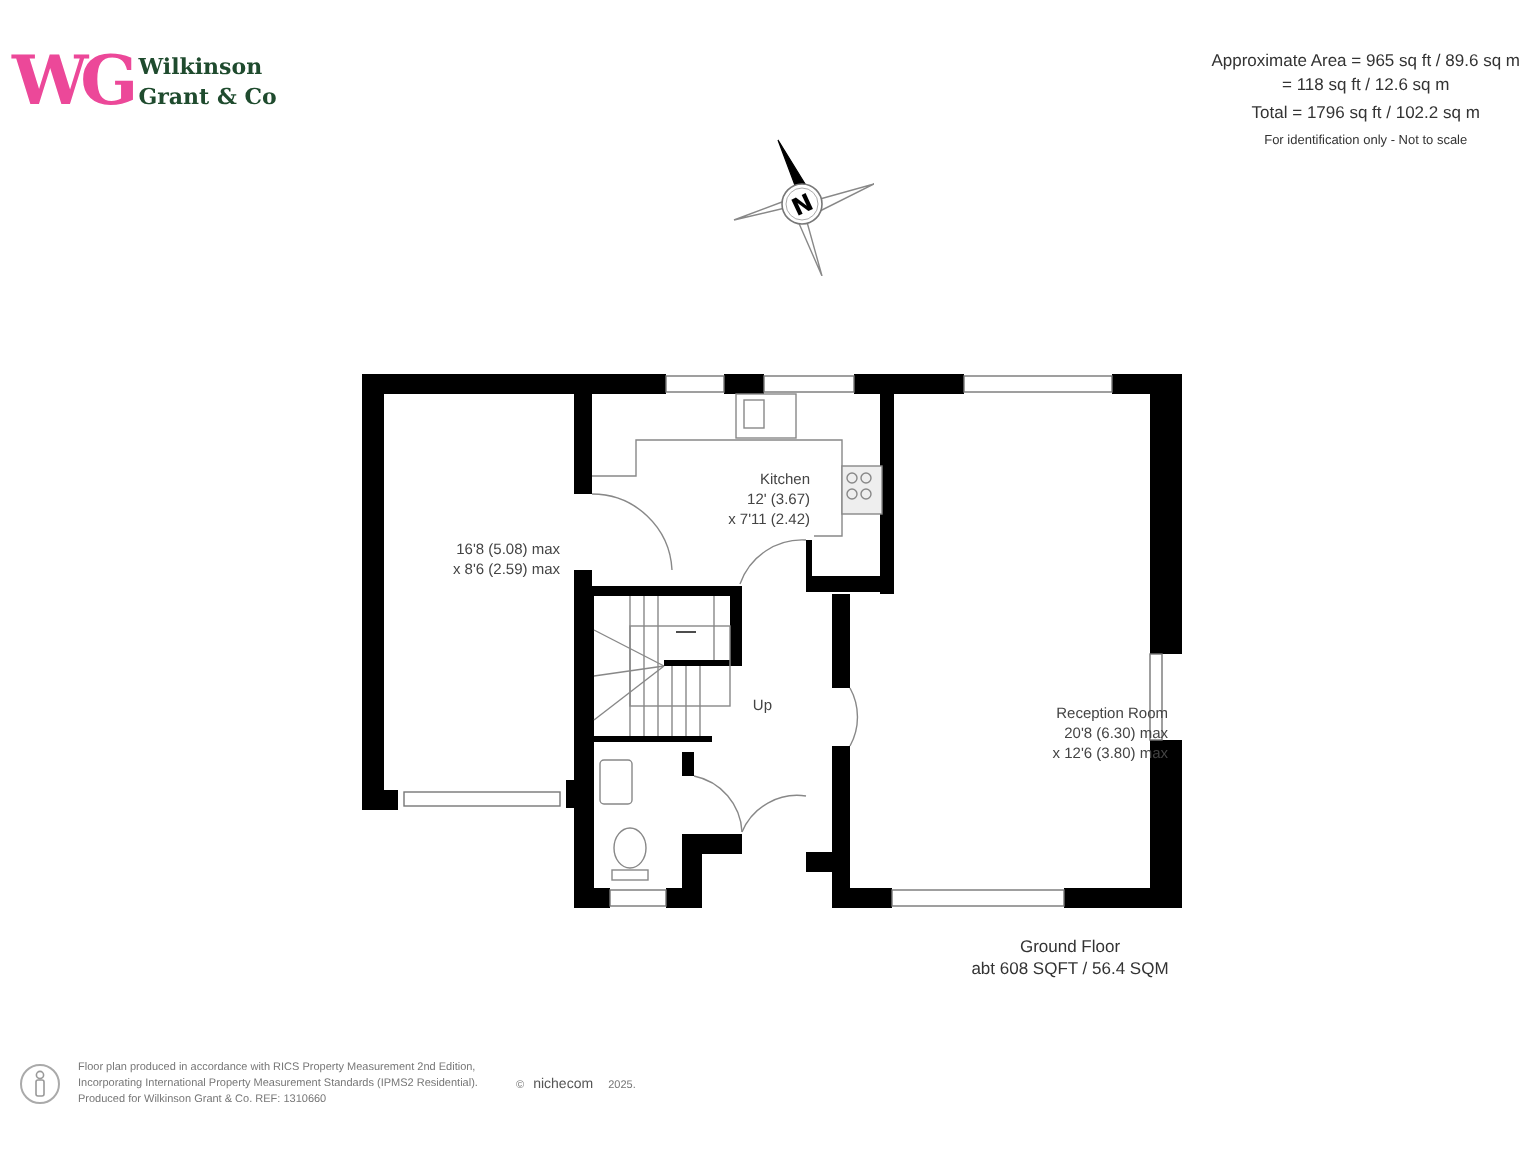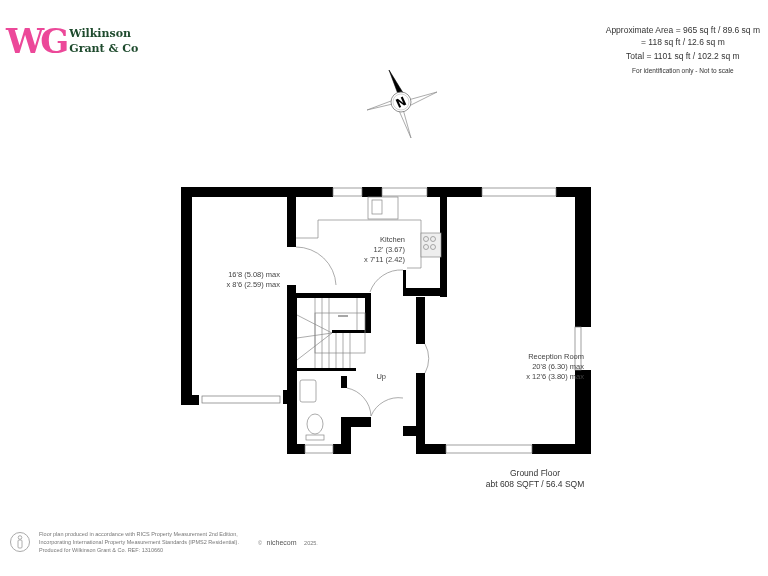--- a/index.html
+++ b/index.html
@@ -26,21 +26,21 @@
   <span class="logo-mark">WG</span>
   <div class="logo-text">
     <div>Wilkinson</div>
     <div>Grant &amp; Co</div>
   </div>
 </div>
 
 <div class="area">
   <div>Approximate Area = 965 sq ft / 89.6 sq m</div>
   <div>= 118 sq ft / 12.6 sq m</div>
-  <div style="margin-top:2px;">Total = 1101 sq ft / 102.2 sq m</div>
+  <div style="margin-top:2px;">Total = 1796 sq ft / 102.2 sq m</div>
   <div class="note">For identification only - Not to scale</div>
 </div>
 
 <svg class="compass" viewBox="0 0 72 70">
   <g stroke="#888" stroke-width="0.7" fill="#fff">
     <polygon points="36,34 72,24 40,40"></polygon>
     <polygon points="36,34 2,42 34,30"></polygon>
     <polygon points="36,34 46,70 32,38"></polygon>
   </g>
   <polygon points="36,34 24,2 40,28" fill="#000" stroke="#000" stroke-width="0.6"></polygon>
@@ -147,21 +147,21 @@
   <div>12' (3.67)</div>
   <div>x 7'11 (2.42)</div>
 </div>
 
 <div class="lbl" style="left:484px; top:324px; width:100px;margin-top:28px;">
   <div>Reception Room</div>
   <div>20'8 (6.30) max</div>
   <div>x 12'6 (3.80) max</div>
 </div>
 
-<div class="lbl" style="left:370px; top:348px; width:16px;margin-top:24px;">Up</div>
+<div class="lbl" style="left:370px; top:348px; width:16px;">Up</div>
 
 <div class="floor-lbl">
   <div>Ground Floor</div>
   <div>abt 608 SQFT / 56.4 SQM</div>
 </div>
 
 <div class="footer">
   <div class="footer-icon">
     <svg width="8" height="14" viewBox="0 0 8 14">
         <circle cx="4" cy="2.5" r="1.8" fill="none" stroke="#999" stroke-width="0.8"></circle>

